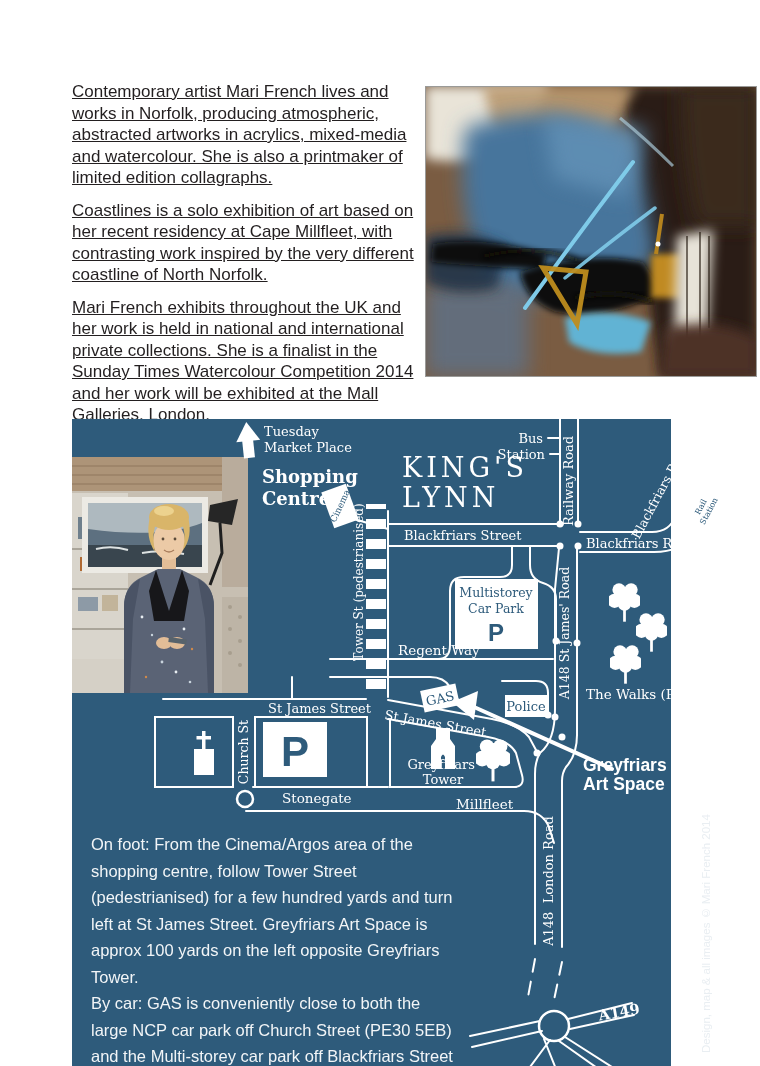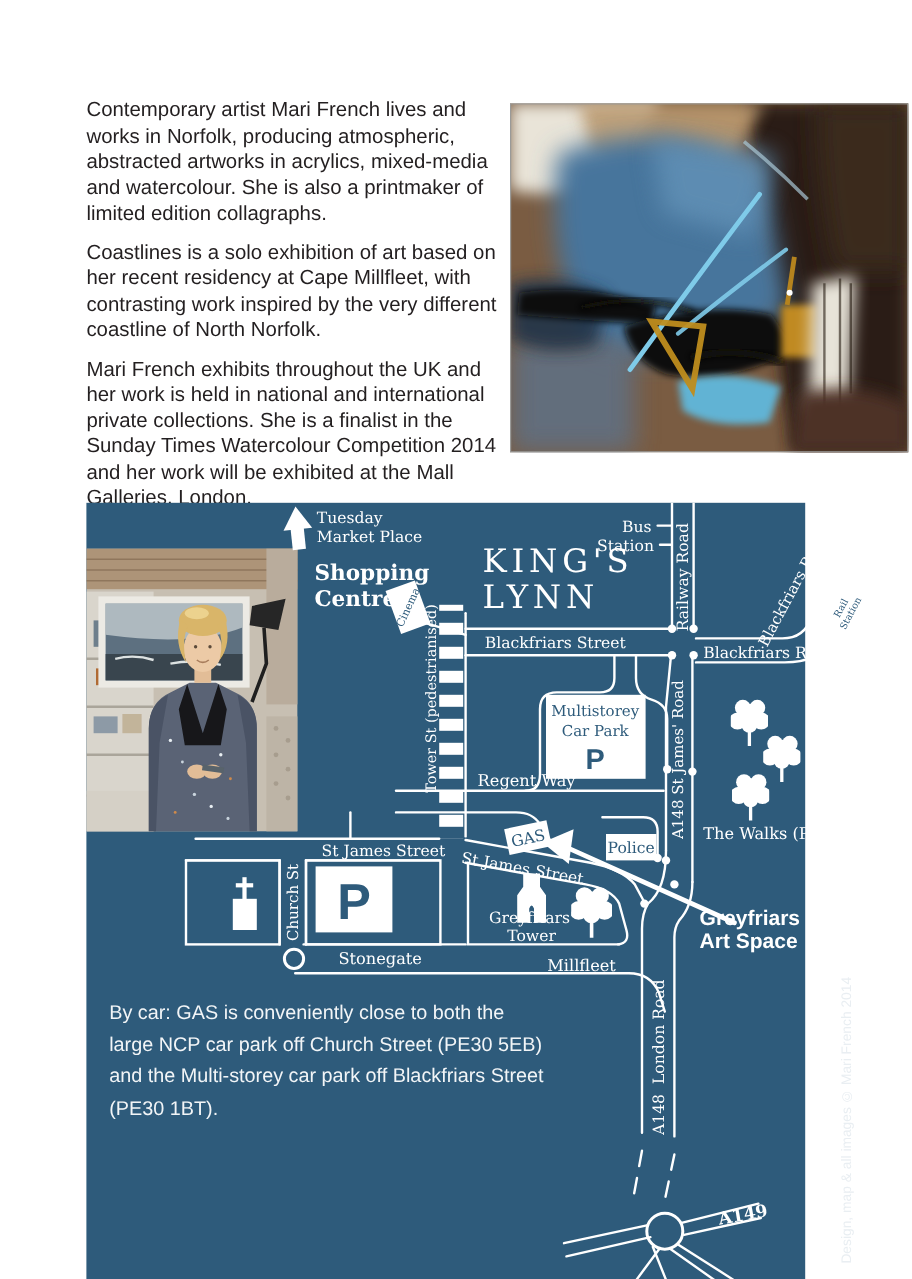--- a/index.html
+++ b/index.html
@@ -1,19 +1,19 @@
 <!DOCTYPE html>
 <html><head>
 <meta charset="utf-8">
 <style>
   html,body{margin:0;padding:0;background:#ffffff;}
   body{width:760px;height:1066px;position:relative;overflow:hidden;
        font-family:"Liberation Sans",sans-serif;}
   .bio{position:absolute;left:72px;top:81px;width:352px;color:#231f20;
-       font-size:17px;line-height:21.5px;}
+       font-size:17px;line-height:21.5px;text-decoration:underline;}
   .bio p{margin:0 0 11px 0;}
   .painting{position:absolute;left:425px;top:86px;width:332px;height:291px;}
   .map-panel{position:absolute;left:72px;top:419px;width:583px;height:651px;padding-left:16px;}
   .map-svg{position:absolute;left:0;top:0;}
   .photo{position:absolute;left:0;top:38px;width:176px;height:236px;}
   .directions{position:absolute;left:19px;top:412px;width:368px;color:#f2f5f7;
        font-size:16.5px;line-height:26.5px;}
   .directions p{margin:0;}
   .credit{position:absolute;left:628px;top:406px;height:228px;color:#e9eef2;
        font-size:11.5px;writing-mode:vertical-rl;transform:rotate(180deg);
@@ -284,17 +284,18 @@
       <polygon points="380,283 406,272 402,301" fill="#fff"></polygon>
     </g>
 
     <g font-family="Liberation Sans, sans-serif" font-weight="bold" font-size="17.5">
       <text x="511" y="352">Greyfriars</text>
       <text x="511" y="371">Art Space</text>
     </g>
   </svg>
 
   <div class="directions">
+    <p>On foot: From the Cinema/Argos area of the shopping centre, follow Tower Street (pedestrianised) for a few hundred yards and turn left at St James Street. Greyfriars Art Space is approx 100 yards on the left opposite Greyfriars Tower.</p>
     <p>By car: GAS is conveniently close to both the large NCP car park off Church Street (PE30 5EB) and the Multi-storey car park off Blackfriars Street (PE30 1BT).</p>
   </div>
 
   <div class="credit">Design, map &amp; all images © Mari French 2014</div>
 </div>
 
 </body></html>

